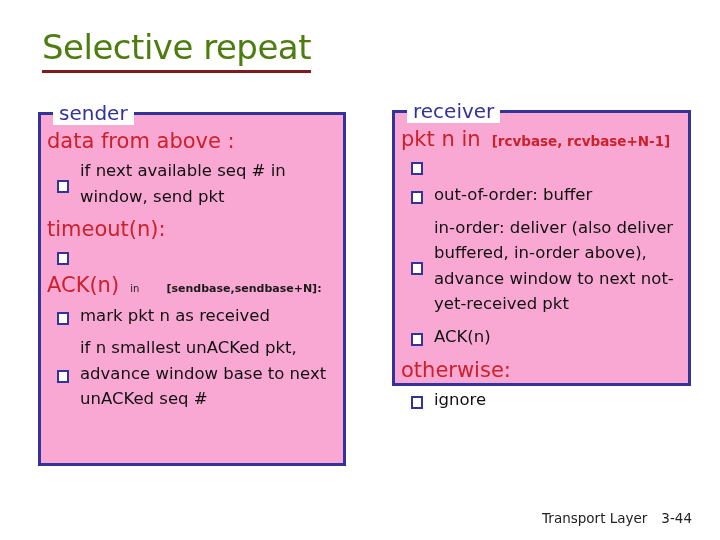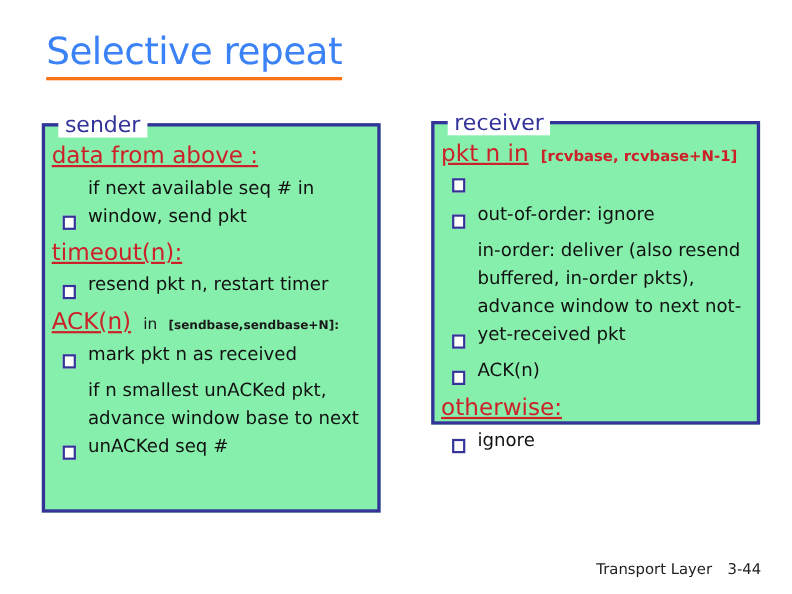--- a/index.html
+++ b/index.html
@@ -4,44 +4,44 @@
 <style>
   html,body{margin:0;padding:0;}
   body{
     width:720px;height:540px;background:#ffffff;position:relative;overflow:hidden;
     font-family:"DejaVu Sans",sans-serif;color:#1a1a1a;
   }
   .slide{position:absolute;inset:0;}
   
   .title{
     position:absolute;left:42px;top:28px;margin:0;
-    font-size:34px;font-weight:500;color:#3b82f6;letter-spacing:-0.5px;
-    border-bottom:3px solid #f97316;padding-bottom:3px;line-height:1.15;
+    font-size:34px;font-weight:500;color:#4d7c0f;letter-spacing:-0.5px;
+    border-bottom:3px solid #7f1d1d;padding-bottom:3px;line-height:1.15;
   }
   
   .box{
-    position:absolute;border:3px solid #333399;background:#86efac;
+    position:absolute;border:3px solid #333399;background:#f9a8d4;
     box-sizing:border-box;padding:14px 6px 0 6px;
   }
   .box.sender{left:38px;top:112px;width:308px;height:354px;}
   .box.receiver{left:392px;top:110px;width:299px;height:276px;}
   .legend{
     position:absolute;top:-14px;left:12px;background:#ffffff;padding:0 6px;
     font-size:20px;color:#333399;line-height:1.2;white-space:nowrap;
   }
   
   .heading{margin:8px 0 4px 0;line-height:1.15;}
   .section:first-of-type .heading{margin-top:0;}
-  .red-lg{font-size:21px;color:#cc2129;margin-right:6px;text-decoration:underline;}
+  .red-lg{font-size:21px;color:#cc2129;margin-right:6px;}
   .red-sm{font-size:13.5px;color:#cc2129;font-weight:bold;}
-  .black-mid{font-size:14px;color:#1a1a1a;margin-right:5px;}
+  .black-mid{font-size:10px;color:#1a1a1a;margin-right:22px;}
   .black-sm{font-size:11px;color:#1a1a1a;font-weight:bold;}
   
   .bullet{
-    display:flex;align-items:flex-end;gap:11px;
+    display:flex;align-items:center;gap:11px;
     padding-left:10px;margin:5px 0 7px 0;
     font-size:16.5px;line-height:1.55;color:#111111;
   }
   .sq{
     flex:0 0 auto;width:8px;height:9px;margin-top:6px;
     border:2px solid #333399;background:#ffffff;display:inline-block;
   }
   
   .footer{
     position:absolute;right:28px;bottom:14px;
@@ -68,21 +68,20 @@
         <span>if next available seq # in window, send pkt</span>
       </div>
     </div>
 
     <div class="section">
       <div class="heading">
         <span class="red-lg">timeout(n):</span>
       </div>
       <div class="bullet">
         <span class="sq"></span>
-        <span>resend pkt n, restart timer</span>
       </div>
     </div>
 
     <div class="section">
       <div class="heading">
         <span class="red-lg">ACK(n)</span>
         <span class="black-mid">in</span>
         <span class="black-sm">[sendbase,sendbase+N]:</span>
       </div>
       <div class="bullet">
@@ -102,25 +101,25 @@
     <div class="section">
       <div class="heading">
         <span class="red-lg">pkt n in</span>
         <span class="red-sm">[rcvbase, rcvbase+N-1]</span>
       </div>
       <div class="bullet">
         <span class="sq"></span>
       </div>
       <div class="bullet">
         <span class="sq"></span>
-        <span>out-of-order: ignore</span>
+        <span>out-of-order: buffer</span>
       </div>
       <div class="bullet">
         <span class="sq"></span>
-        <span>in-order: deliver (also resend buffered, in-order pkts), advance window to next not-yet-received pkt</span>
+        <span>in-order: deliver (also deliver buffered, in-order above), advance window to next not-yet-received pkt</span>
       </div>
     </div>
 
     <div class="section">
       <div class="bullet">
         <span class="sq"></span>
         <span>ACK(n)</span>
       </div>
     </div>
 

